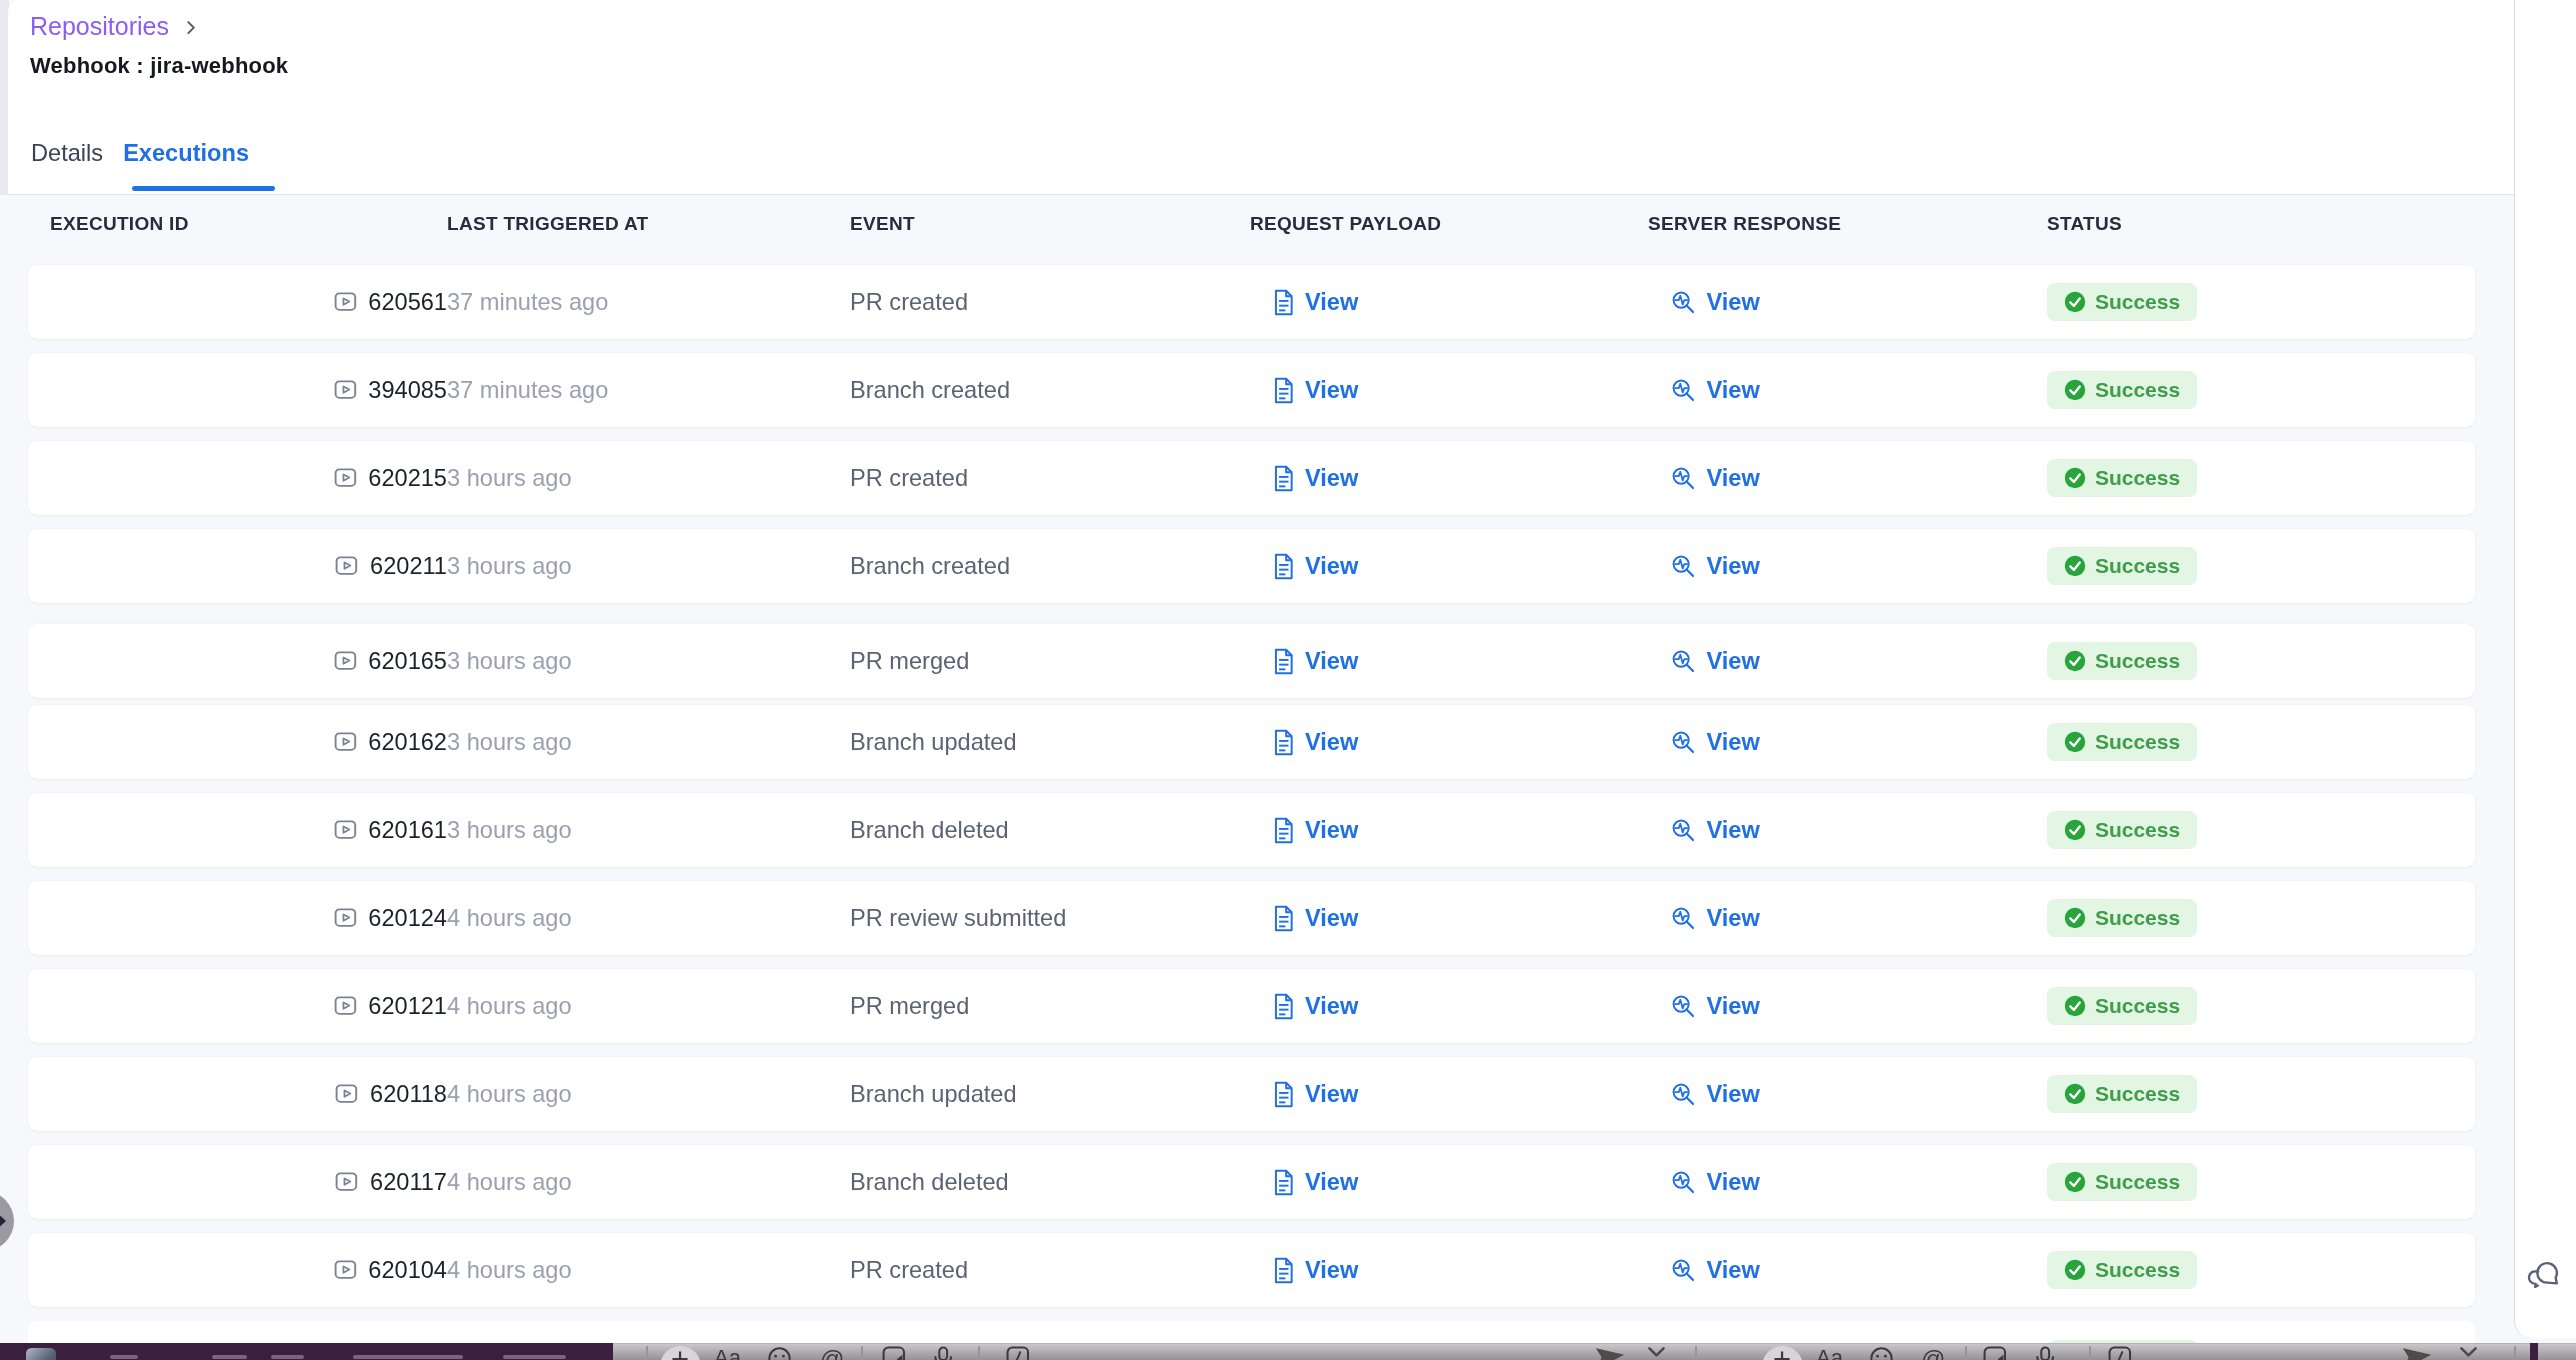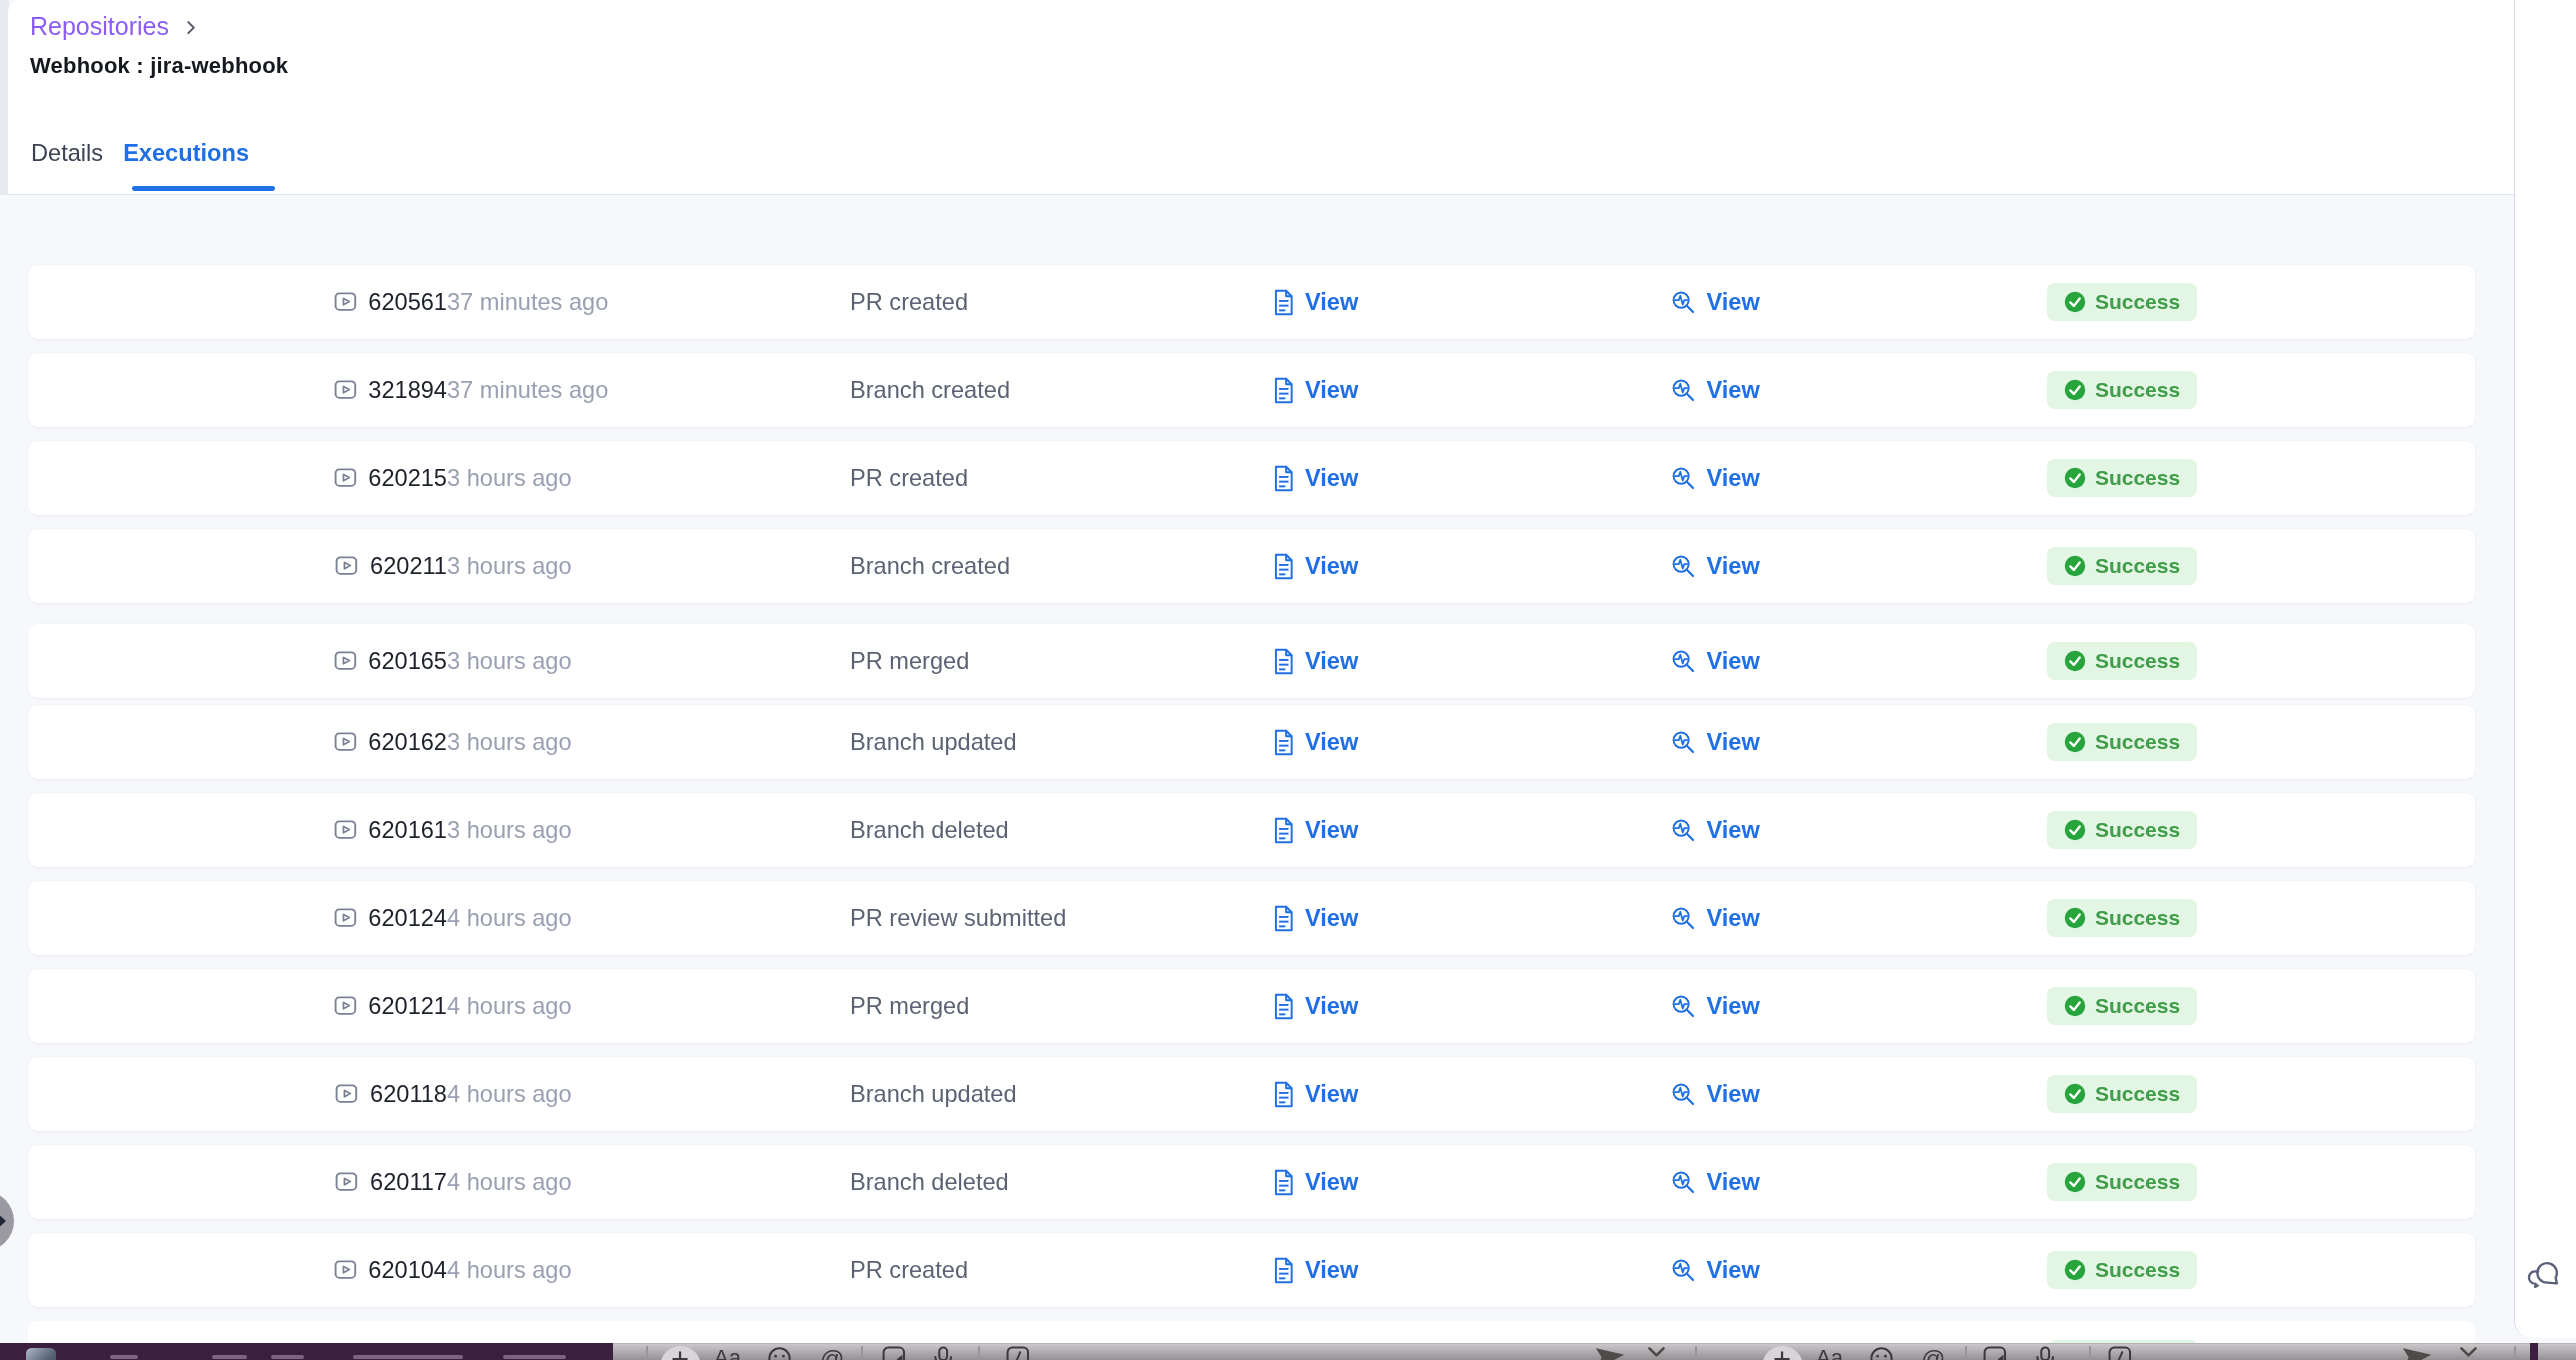--- a/index.html
+++ b/index.html
@@ -82,20 +82,28 @@
   </div>
 
   <div class="page-title">Webhook : jira-webhook</div>
 
   <div class="tabs">
     <div class="tab">Details</div>
     <div class="tab active">Executions</div>
   </div>
   <div class="tab-underline"></div>
 
+  <div class="table-header grid-cols" id="table-header">
+      <div class="th">EXECUTION ID</div>
+      <div class="th">LAST TRIGGERED AT</div>
+      <div class="th">EVENT</div>
+      <div class="th">REQUEST PAYLOAD</div>
+      <div class="th">SERVER RESPONSE</div>
+      <div class="th">STATUS</div>
+    </div>
 
   <div class="rows" id="rows">
   <div class="card grid-cols" style="top:265px">
     <div class="cell-id">
           <svg width="23.6" height="22" viewBox="0 0 30 28">
             <rect x="2" y="3" width="25" height="21" rx="5" fill="none" stroke="#7b8194" stroke-width="2.4"></rect>
             <path d="M12,9.5 L19.5,13.5 L12,17.5 Z" fill="none" stroke="#7b8194" stroke-width="2.2" stroke-linejoin="round"></path>
           </svg>
           <span>620561</span>
         </div>
@@ -126,21 +134,21 @@
             </svg>
             <span>Success</span>
           </span></div>
   </div>
   <div class="card grid-cols" style="top:353px">
     <div class="cell-id">
           <svg width="23.6" height="22" viewBox="0 0 30 28">
             <rect x="2" y="3" width="25" height="21" rx="5" fill="none" stroke="#7b8194" stroke-width="2.4"></rect>
             <path d="M12,9.5 L19.5,13.5 L12,17.5 Z" fill="none" stroke="#7b8194" stroke-width="2.2" stroke-linejoin="round"></path>
           </svg>
-          <span>321894</span>
+          <span>394085</span>
         </div>
     <div class="cell-time">37 minutes ago</div>
     <div class="cell-event">Branch created</div>
     <div class="cell-link">
           <svg width="23.6" height="27" viewBox="0 0 30 34">
             <path d="M5,2 h13 l7,7 v23 h-20 z" fill="none" stroke="#1f6fe5" stroke-width="2.5" stroke-linejoin="round"></path>
             <path d="M18,2 v7 h7" fill="none" stroke="#1f6fe5" stroke-width="2.5" stroke-linejoin="round"></path>
             <line x1="9" y1="15" x2="21" y2="15" stroke="#1f6fe5" stroke-width="2.5"></line>
             <line x1="9" y1="21" x2="21" y2="21" stroke="#1f6fe5" stroke-width="2.5"></line>
             <line x1="9" y1="27" x2="17" y2="27" stroke="#1f6fe5" stroke-width="2.5"></line>

